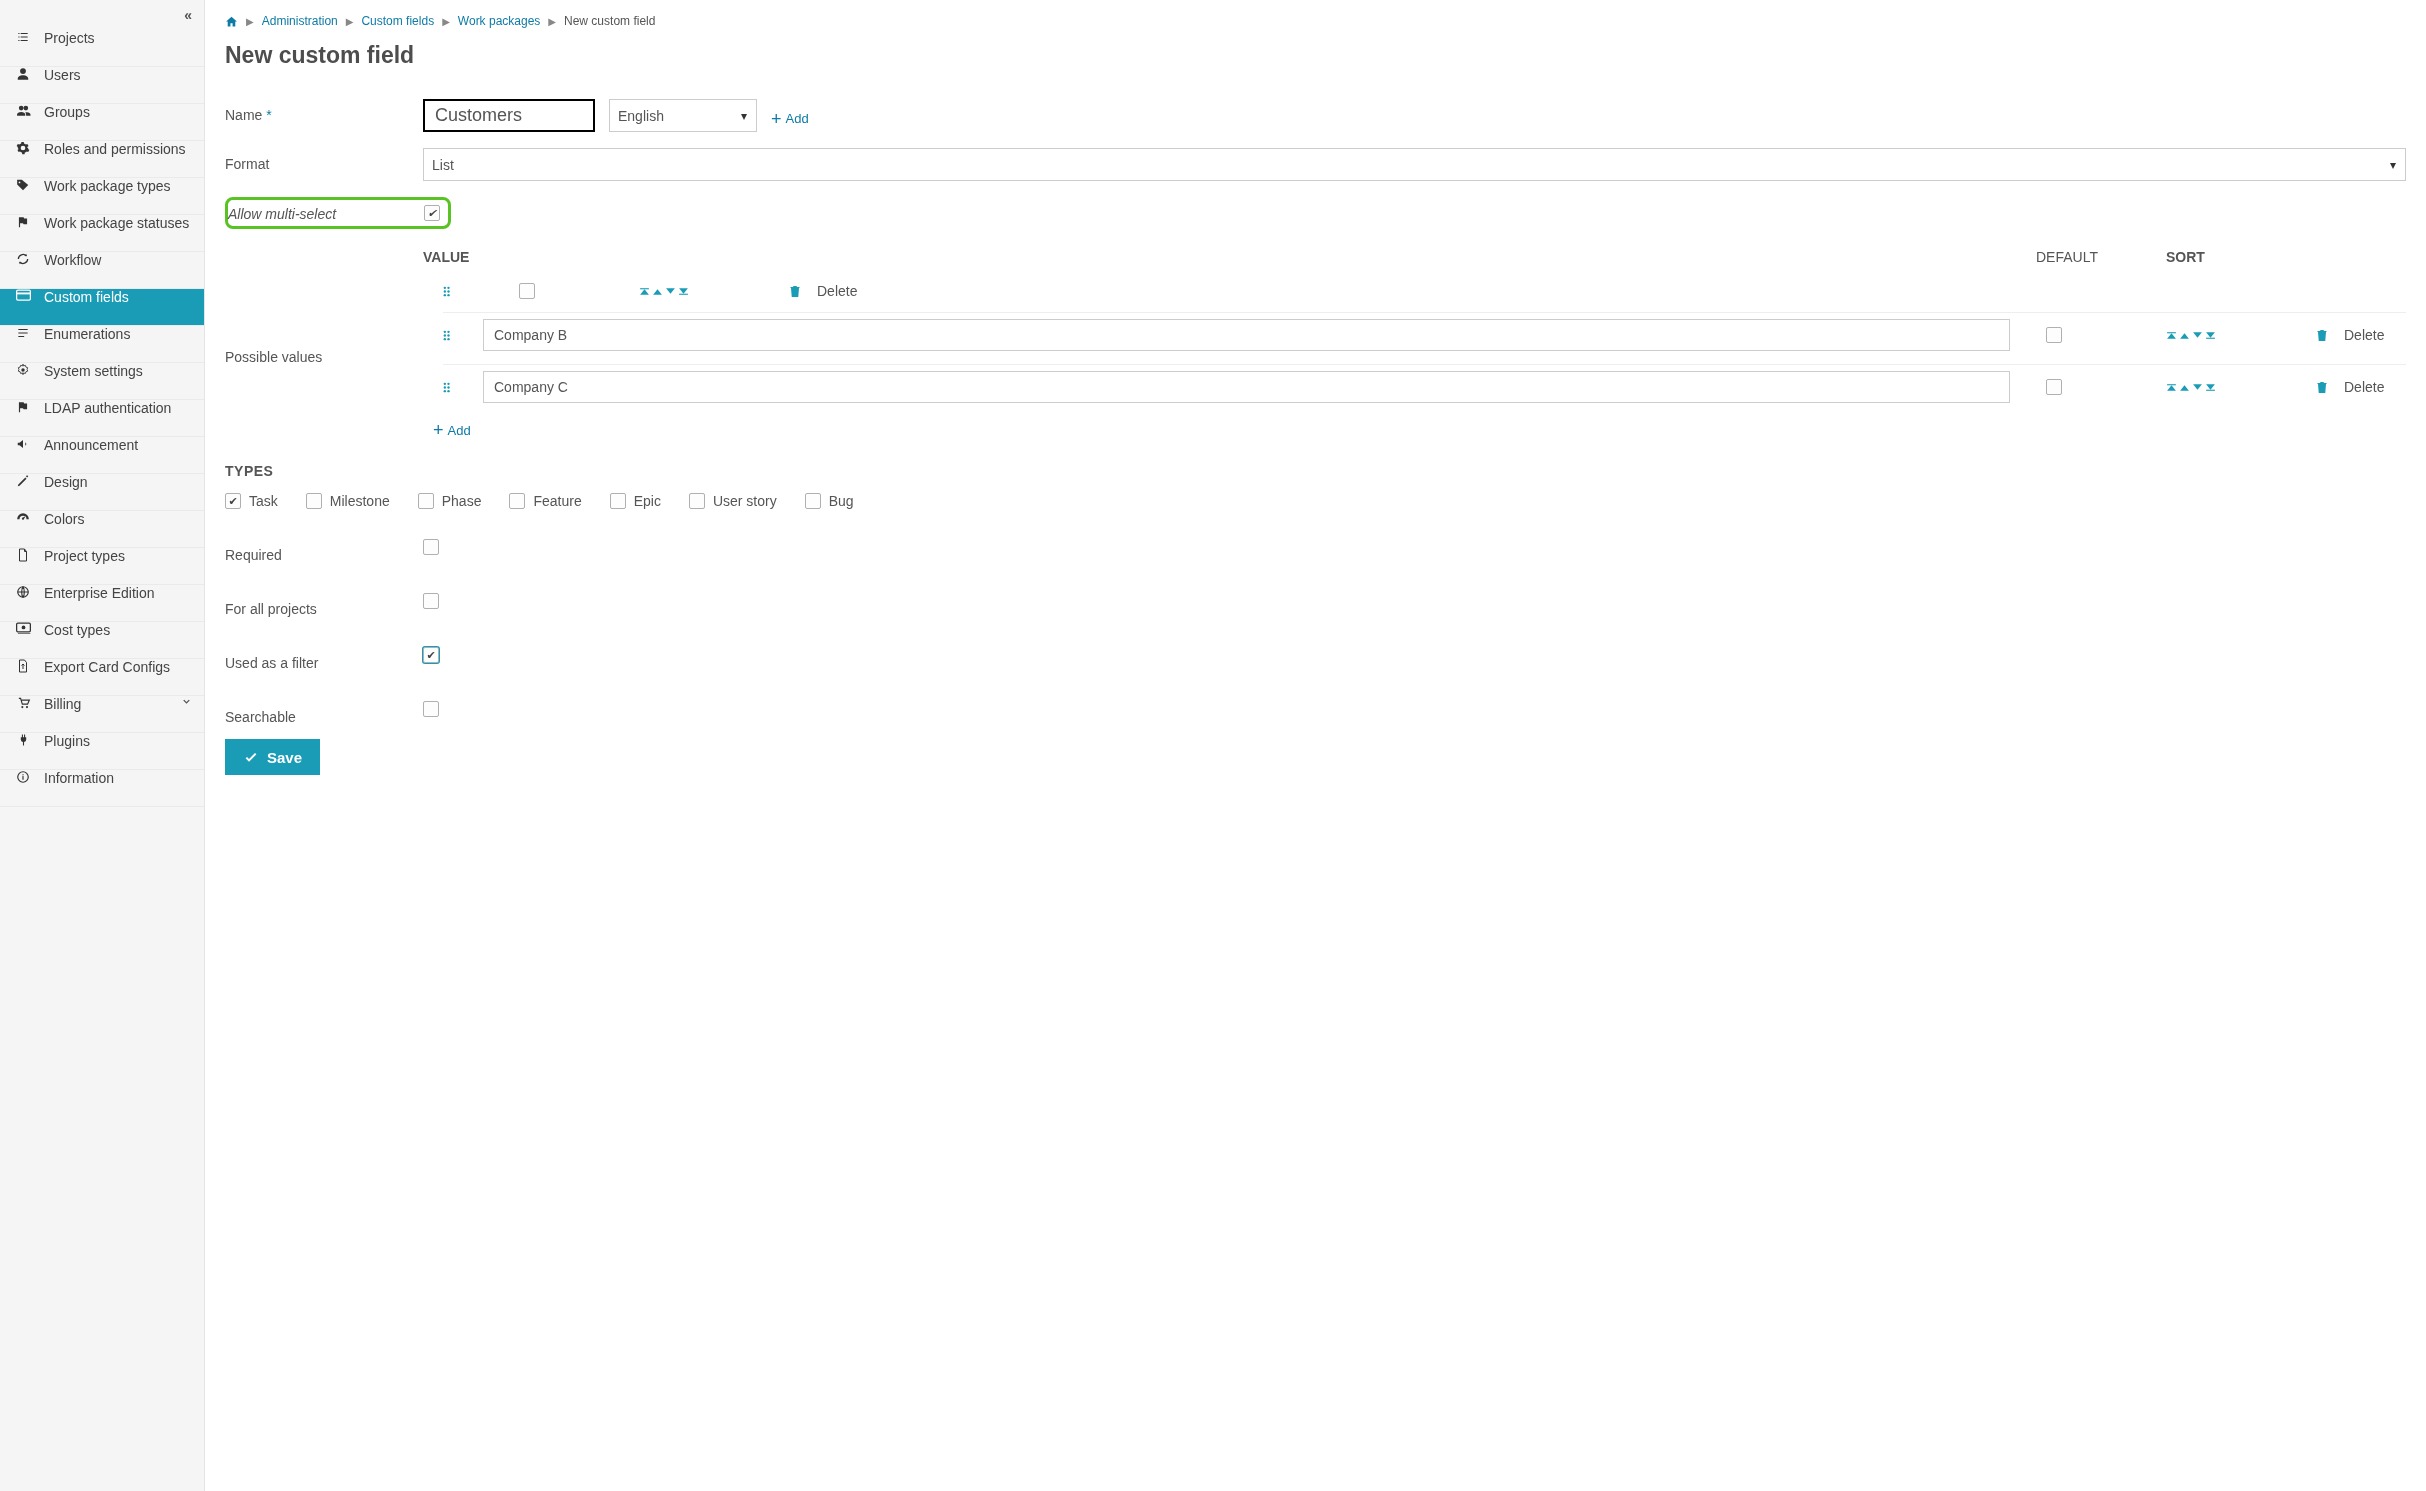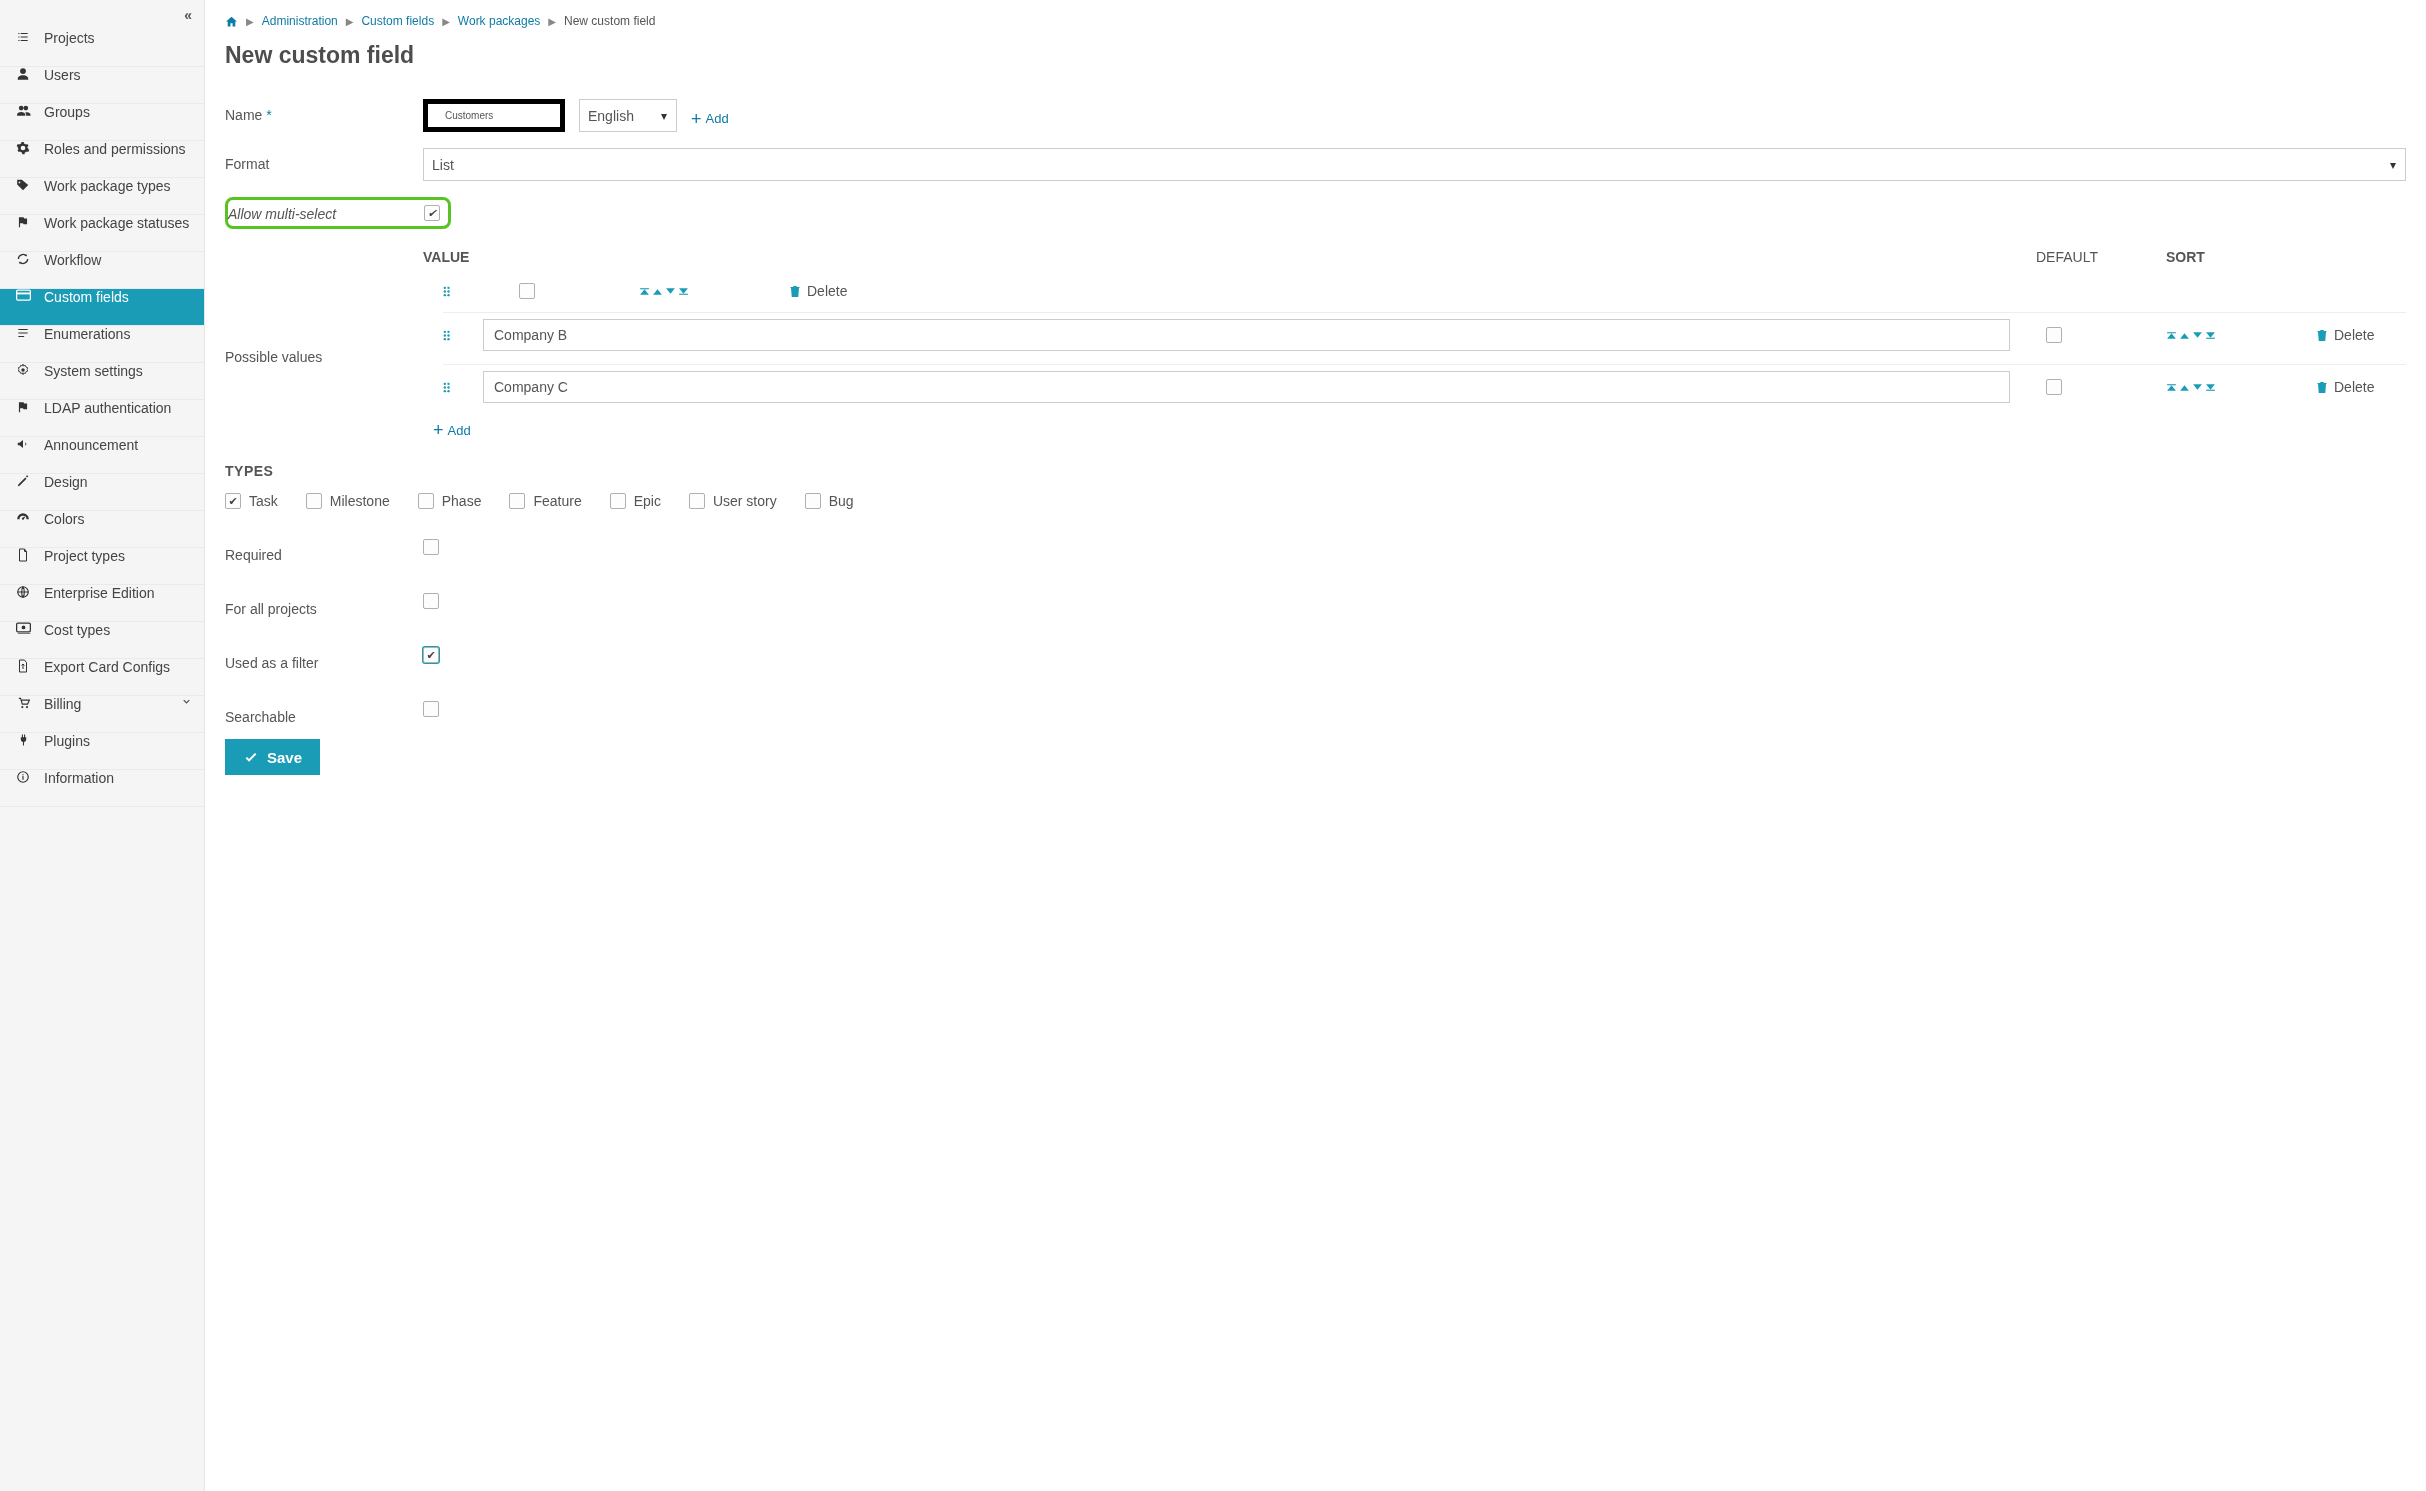--- a/index.html
+++ b/index.html
@@ -16,42 +16,42 @@
   .breadcrumb { font-size:12px; color:#555; display:flex; align-items:center; gap:8px; padding:6px 0 14px 0;}
   .breadcrumb a { color:#0e7ba7; text-decoration:none; cursor:pointer;}
   .breadcrumb .sep { color:#888; font-size:10px;}
   .breadcrumb .home-icon { color:#0e7ba7; }
   h1.page-title { font-size:23px; font-weight:700; color:#4d4d4d; margin:0 0 30px 0; }
   .form-row { display:flex; align-items:flex-start; margin-bottom:16px; }
   .form-label { width:198px; padding-top:8px; color:#555; font-size:14px; flex-shrink:0;}
   .form-label .req { color:#0e7ba7; }
   .form-content { flex:1; }
   .name-row .form-content { display:flex; gap:14px; }
-  input[type=text].text-input { height:33px; border:5px solid #000000; padding:0 17px; font-size:10px; color:#555; width:100%; }
+  input[type=text].text-input { height:33px; border:2px solid #000000; padding:0 10px; font-size:18px; color:#555; width:100%; }
   select.select-input { height:33px; border:1px solid #ccc; padding:0 8px; font-size:14px; color:#555; background:#fff; width:100%; -webkit-appearance:none; -moz-appearance:none; appearance:none; position:relative;}
   .select-wrap { position:relative; flex:1; }
   .select-wrap::after { content:"▾"; position:absolute; right:10px; top:50%; transform:translateY(-50%); font-size:12px; color:#333; pointer-events:none;}
   .add-link { color:#0e7ba7; font-size:13px; margin-top:6px; display:inline-flex; align-items:center; gap:4px; cursor:pointer;}
   .plus { font-size:18px; line-height:1; font-weight:300; }
   .highlight-box { border:3px solid #58c322; border-radius:8px; padding:4px 8px 4px 0px; display:inline-flex; align-items:center;font-style:italic;}
   .highlight-box .form-label { padding-top:2px; }
   .values-head { display:flex; padding:0 0 8px 0; margin-left:0; }
   .values-head .col-value { flex:1; font-weight:700; color:#555; }
   .values-head .col-default { width:130px; font-weight:400; color:#555; }
   .values-head .col-sort { width:150px; font-weight:700; color:#555; }
   .values-head .col-del { width:90px; }
   .value-row { display:flex; align-items:center; padding:10px 0; position:relative; }
   .value-row::after { content:""; position:absolute; left:0; right:0; bottom:-4px; height:1px; background:#eee;}
   .value-row:last-of-type::after { display:none;}
   .drag-handle { width:40px; text-align:center; color:#1a9cb6; font-size:11px; cursor:grab;}
   .value-row input.val-input { flex:1; height:32px; border:1px solid #ccc; padding:0 10px; font-size:14px; color:#555; }
   .col-default-cell{ width:130px; display:flex; justify-content:flex-start; padding-left:10px;}
   .col-sort-cell { width:150px; display:flex; gap:2px; color:#1a9cb6; font-size:11px; letter-spacing:1px; cursor:pointer;}
   .sort-icon { display:inline-block; }
-  .col-del-cell { width:90px; display:flex; align-items:center; gap:6px; color:#555; cursor:pointer;}
+  .col-del-cell { width:90px; display:flex; align-items:center; gap:16px; color:#555; cursor:pointer;}
   .col-del-cell .trash { color:#1a9cb6; }
   .checkbox { width:16px; height:16px; border:1px solid #b0b0b0; border-radius:2px; display:inline-flex; align-items:center; justify-content:center; cursor:pointer; background:#fdfdfd;}
   .checkbox.checked::after { content:"✔"; font-size:11px; color:#444; }
   .checkbox.hl { box-shadow:0 0 0 1px #1a9cb6; }
   .values-block { margin-left:0; }
   .values-body { padding-left:20px; }
   .section-title { font-weight:700; color:#555; margin:24px 0 14px 0; letter-spacing:0.5px;}
   .types-row { display:flex; gap:28px; flex-wrap:wrap; margin-bottom:20px;}
   .type-opt { display:flex; align-items:center; gap:8px; color:#555; cursor:pointer;}
   .opt-rows .form-row { margin-bottom:14px;margin-top:30px; }

